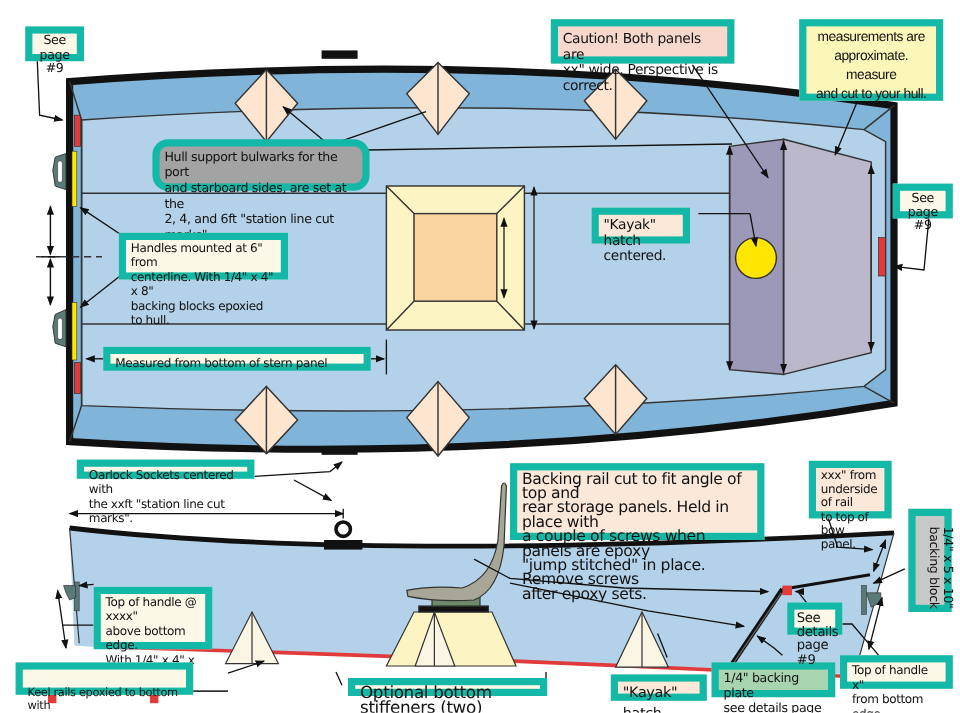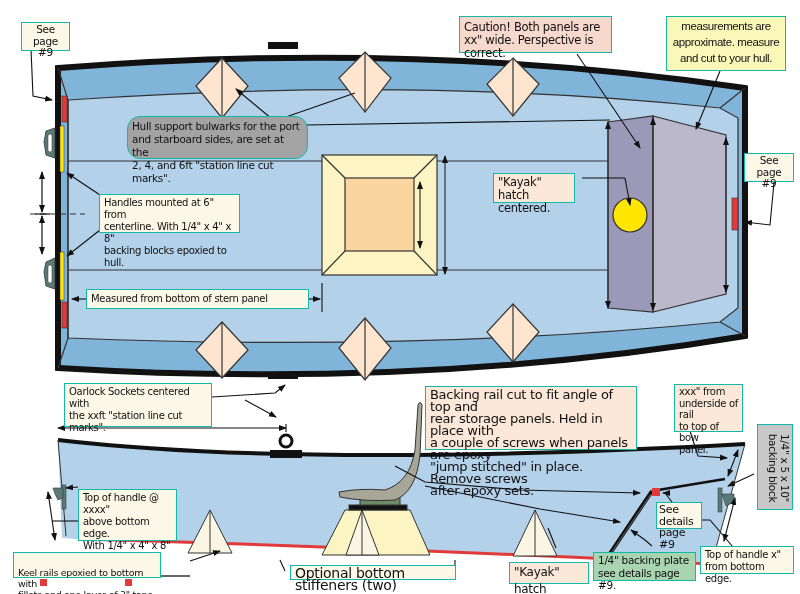--- a/index.html
+++ b/index.html
@@ -1,18 +1,18 @@
 <!DOCTYPE html>
 <html><head>
 <meta charset="utf-8">
 <style>
   html, body { margin:0; padding:0; background:#ffffff; }
   body { width:800px; height:594px; position:relative; overflow:hidden; font-family:"DejaVu Sans", sans-serif; }
   #canvas { position:absolute; left:0; top:0; width:800px; height:594px; }
-  .lbl { position:absolute; border:1px solid #14b8a6; font-family:"DejaVu Sans", sans-serif; font-size:10.5px; line-height:11.5px; color:#111; padding:1px 4px; box-sizing:border-box; white-space:pre-line; letter-spacing:-0.3px; }
+  .lbl { position:absolute; border:6px solid #14b8a6; font-family:"DejaVu Sans", sans-serif; font-size:10.5px; line-height:11.5px; color:#111; padding:1px 4px; box-sizing:border-box; white-space:pre-line; letter-spacing:-0.3px; }
   .cream { background:#fbf8e8; }
   .pink { background:#f7d8cc; }
   .yellow { background:#fbf7b8; }
   .sage { background:#a3a3a3;border-radius:13px; }
   .peach { background:#fbe8d8; }
   .green { background:#a9d4b0; }
   .gray { background:#c8c8c8; }
   .center { text-align:center; }
   .narrow { font-family:"Liberation Sans", sans-serif; font-size:11.5px; letter-spacing:-0.4px; }
 </style>
@@ -186,34 +186,34 @@
     <line x1="735" y1="498" x2="724" y2="541" marker-start="url(#arrs)" marker-end="url(#arr)"></line>
   </g>
 </svg>
 
 <div class="lbl cream center" style="left:21px;top:22px;width:49px;height:29px;">See page
 #9</div>
 <div class="lbl cream center" style="left:744px;top:153px;width:50px;height:29px;">See page
 #9</div>
 <div class="lbl pink" style="left:459px;top:16px;width:153px;height:37px;font-size:11.5px;line-height:13px;padding-top:4px;">Caution!  Both panels are
 xx" wide.  Perspective is correct.</div>
-<div class="lbl yellow center narrow" style="left:666px;top:16px;width:120px;height:55px;line-height:16px;">measurements are
+<div class="lbl yellow center narrow" style="left:666px;top:16px;width:120px;height:68px;line-height:16px;">measurements are
 approximate.  measure
 and cut to your hull.</div>
 <div class="lbl sage" style="left:127px;top:116px;width:181px;height:43px;font-size:10.5px;line-height:13px;padding-top:3px;">Hull support bulwarks for the port
 and starboard sides, are set at the
 2, 4, and 6ft "station line cut marks".</div>
 <div class="lbl cream" style="left:99px;top:194px;width:141px;height:39px;font-size:10px;line-height:12px;padding-top:2px;">Handles mounted at 6" from
 centerline.  With  1/4" x 4" x 8"
 backing blocks epoxied to hull.</div>
 <div class="lbl peach" style="left:493px;top:173px;width:82px;height:30px;font-size:11.5px;line-height:13px;padding-top:2px;">"Kayak" hatch
 centered.</div>
 <div class="lbl cream" style="left:86px;top:289px;width:223px;height:20px;font-size:10px;line-height:16px;">Measured from bottom of stern panel</div>
 
-<div class="lbl cream" style="left:64px;top:383px;width:148px;height:44px;font-size:10px;line-height:12px;padding-top:2px;">Oarlock Sockets centered with
+<div class="lbl cream" style="left:64px;top:383px;width:148px;height:16px;font-size:10px;line-height:12px;padding-top:2px;">Oarlock Sockets centered with
 the xxft "station line cut marks".</div>
 <div class="lbl peach" style="left:425px;top:386px;width:212px;height:64px;font-size:13px;line-height:12px;padding-top:2px;">Backing rail cut to fit angle of top and
 rear storage panels.  Held in place with
 a couple of screws when panels are epoxy
 "jump stitched" in place.  Remove screws
 after epoxy sets.</div>
 <div class="lbl peach" style="left:674px;top:384px;width:69px;height:48px;font-size:10px;line-height:11.5px;padding-top:1px;">xxx" from
 underside of rail
 to top of bow
 panel.</div>

